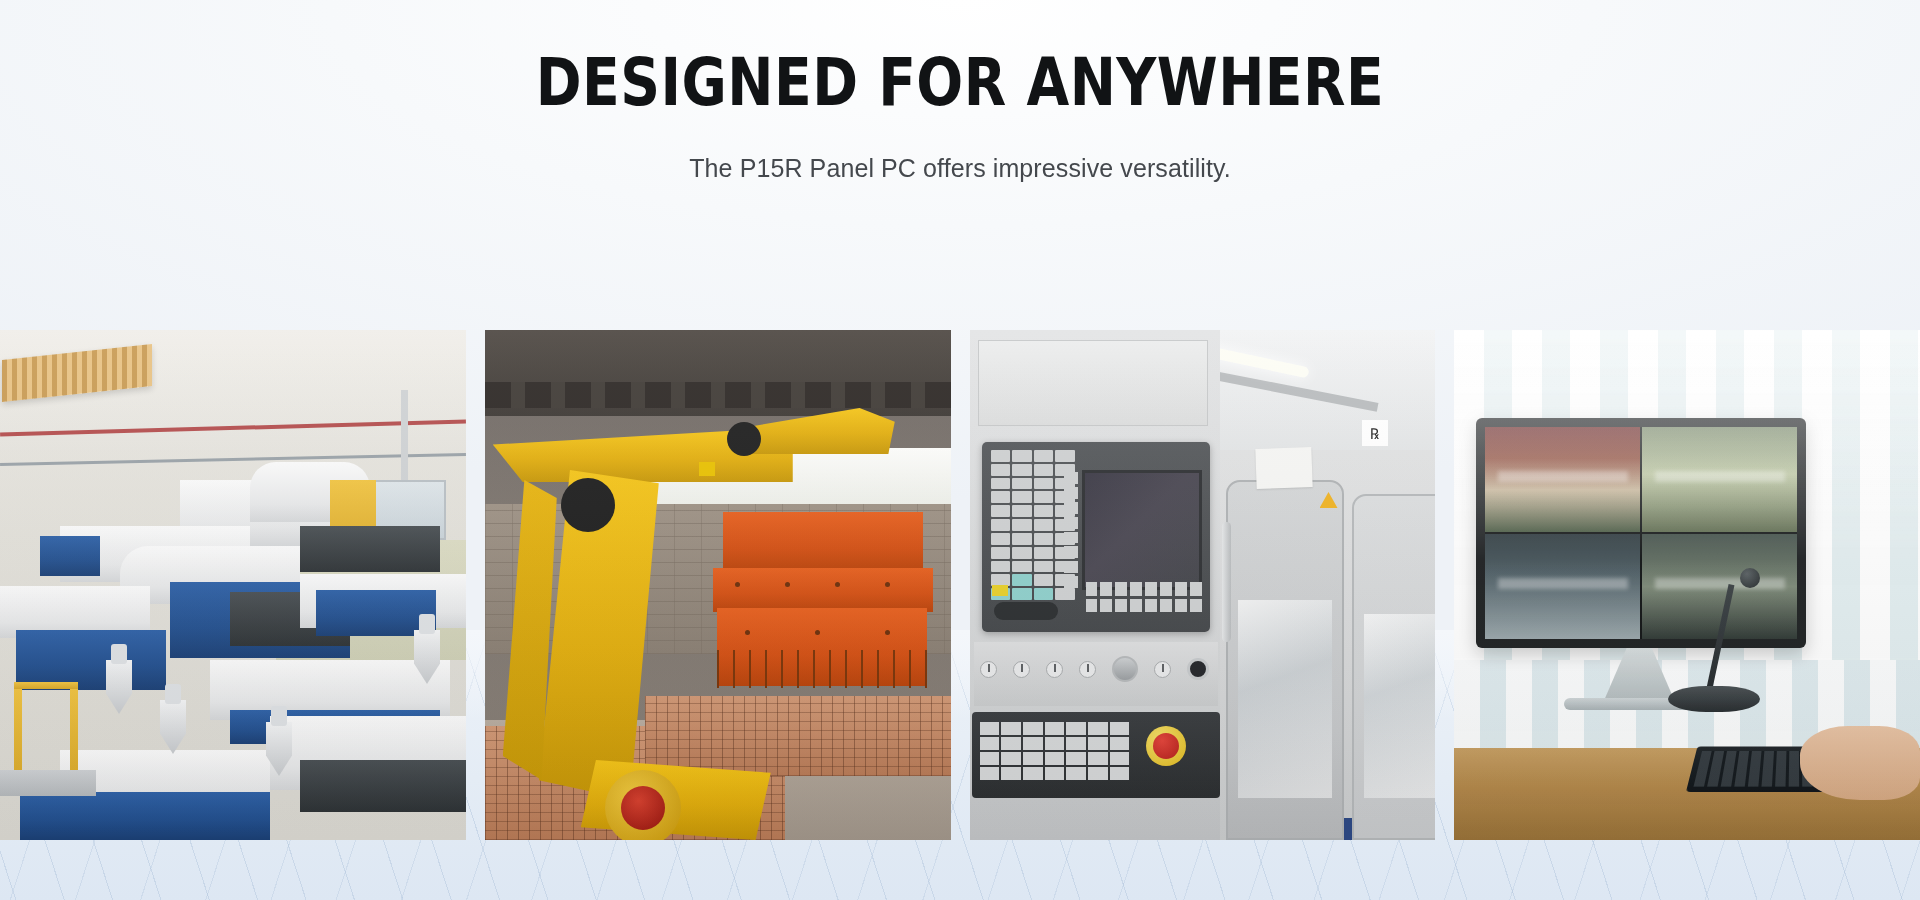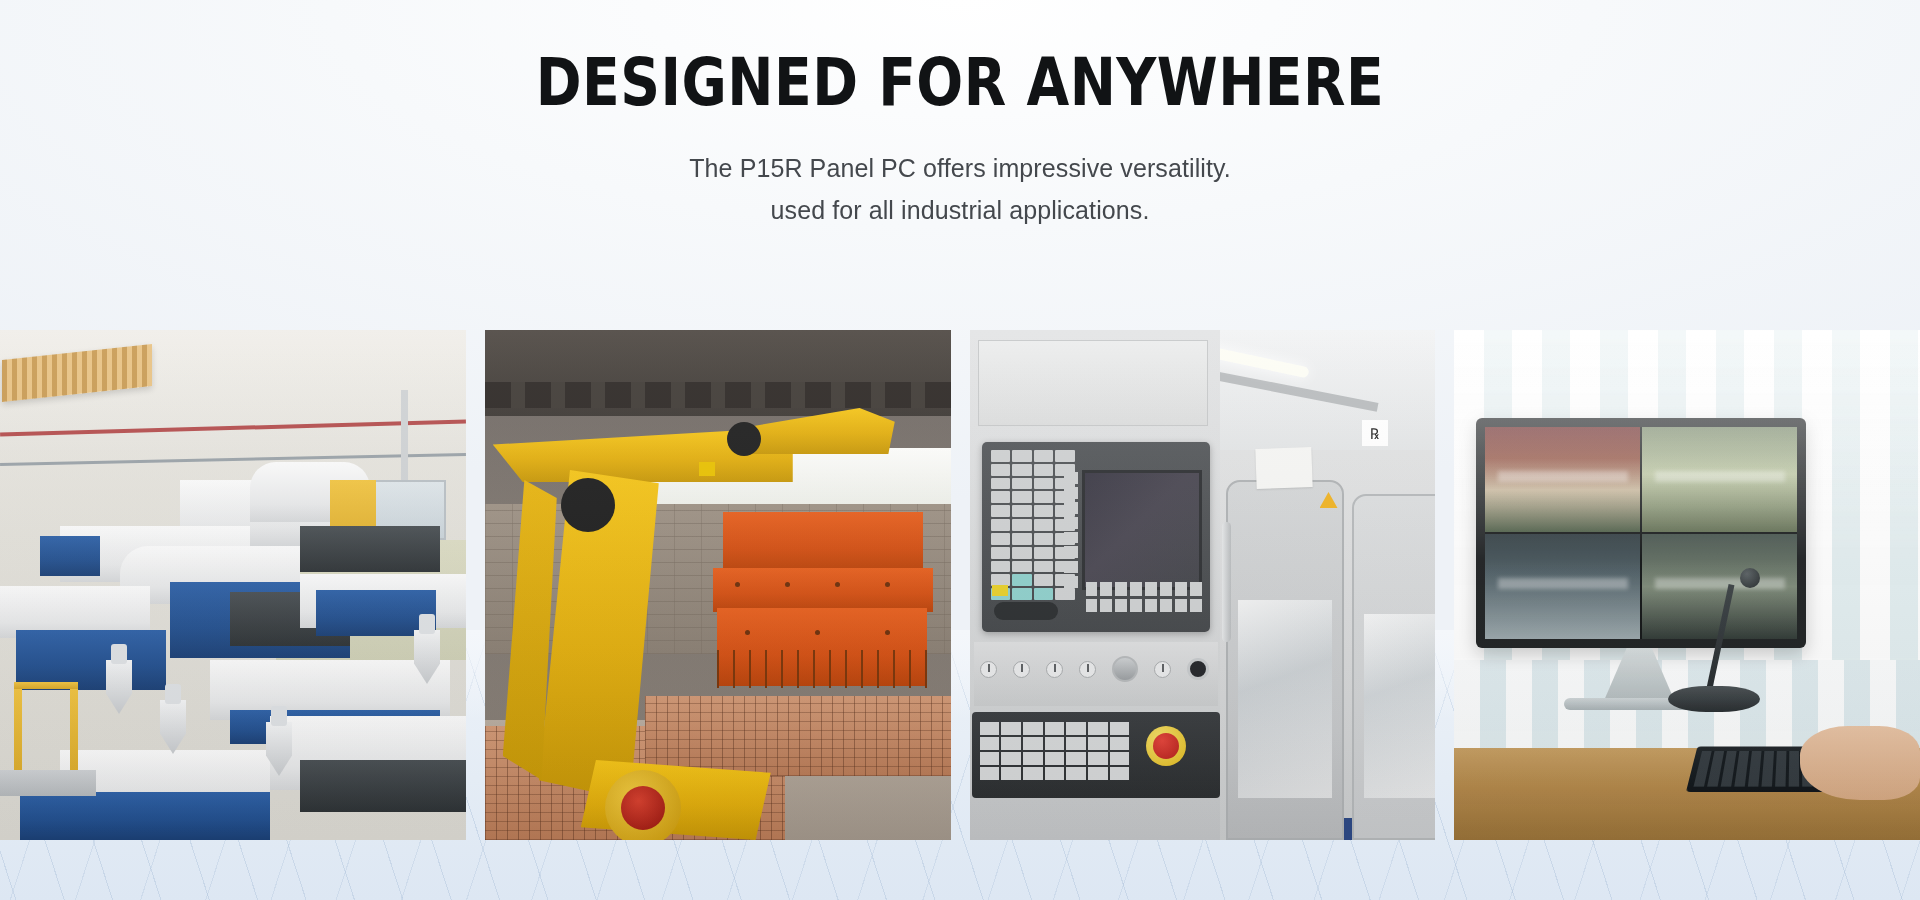--- a/index.html
+++ b/index.html
@@ -219,21 +219,20 @@
 </style>
 </head>
 <body>
 
 <div class="bottom-band"></div>
 
 <div class="header">
   <div class="title">DESIGNED FOR ANYWHERE</div>
   <div class="subtitle">
     <span class="ln">The P15R Panel PC offers impressive versatility.</span>
-    <span class="ln">used for all industrial applications.</span>
   </div>
 </div>
 
 <div class="gallery">
 
   <div class="photo">
     <div class="inner">
       <div class="f-wall"></div>
       <div class="f-ceil"></div>
       <div class="f-grate"></div>

